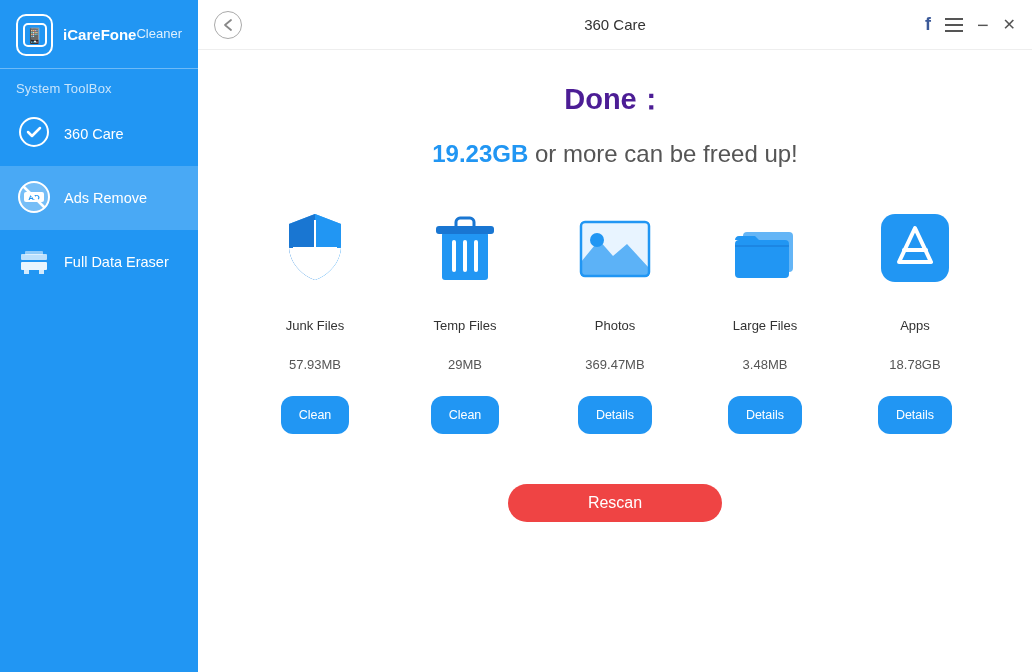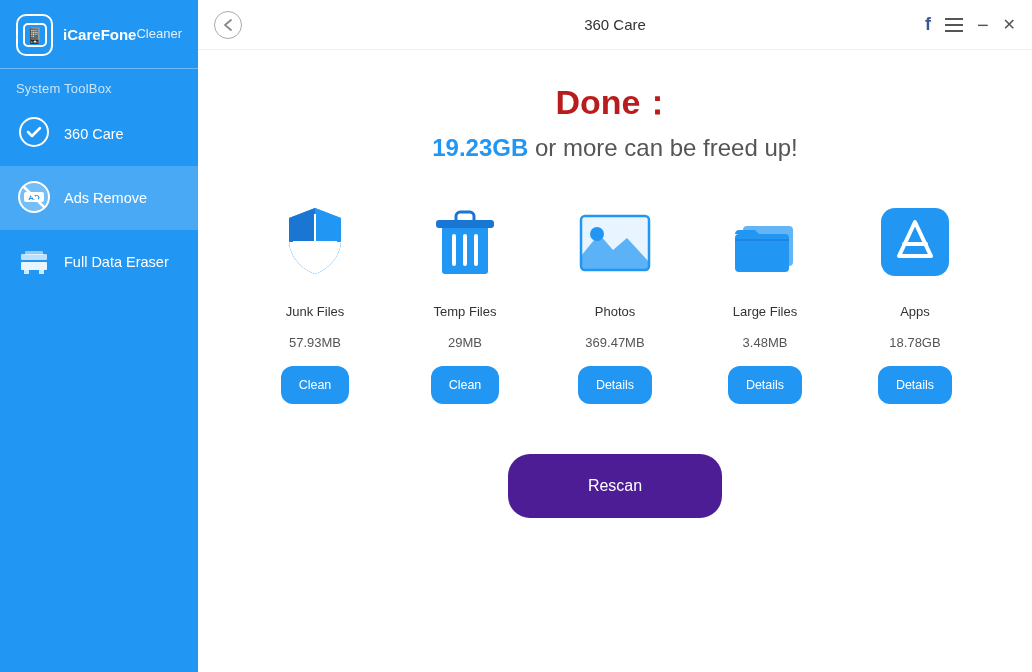--- a/index.html
+++ b/index.html
@@ -137,45 +137,45 @@
       flex-direction: column;
       align-items: center;
       padding: 30px 20px 20px;
     }
 
     .done-section {
       text-align: center;
       margin-bottom: 40px;
     }
     .done-title {
-      font-size: 34px;
+      font-size: 29px;
       font-weight: 700;
-      color: #b91c1c;
-      margin-bottom: 8px;
+      color: #4c1d95;
+      margin-bottom: 20px;
     }
     .done-subtitle {
       font-size: 24px;
       color: #555;
     }
     .done-size {
       color: #2196F3;
       font-weight: 600;
     }
 
     
     .cards-row {
       display: flex;
       gap: 30px;
       margin-bottom: 30px;
     }
     .card {
       display: flex;
       flex-direction: column;
       align-items: center;
-      gap: 16px;
+      gap: 24px;
       width: 120px;
     }
     .card-icon {
       width: 80px;
       height: 80px;
       display: flex;
       align-items: center;
       justify-content: center;
       margin-bottom: 6px;
     }
@@ -195,25 +195,25 @@
       border: none;
       border-radius: 12px;
       padding: 12px 18px;
       font-size: 12.5px;
       cursor: pointer;
       font-weight: 500;
     }
 
     
     .rescan-btn {
-      background: #4c1d95;
+      background: #ef4444;
       color: #fff;
       border: none;
       border-radius: 22px;
-      padding: 23px 80px;
+      padding: 10px 80px;
       font-size: 16px;
       cursor: pointer;
       font-weight: 500;
       margin-top: 20px;
     }
 
     
     svg { display: block; }
   </style>
 </head>

